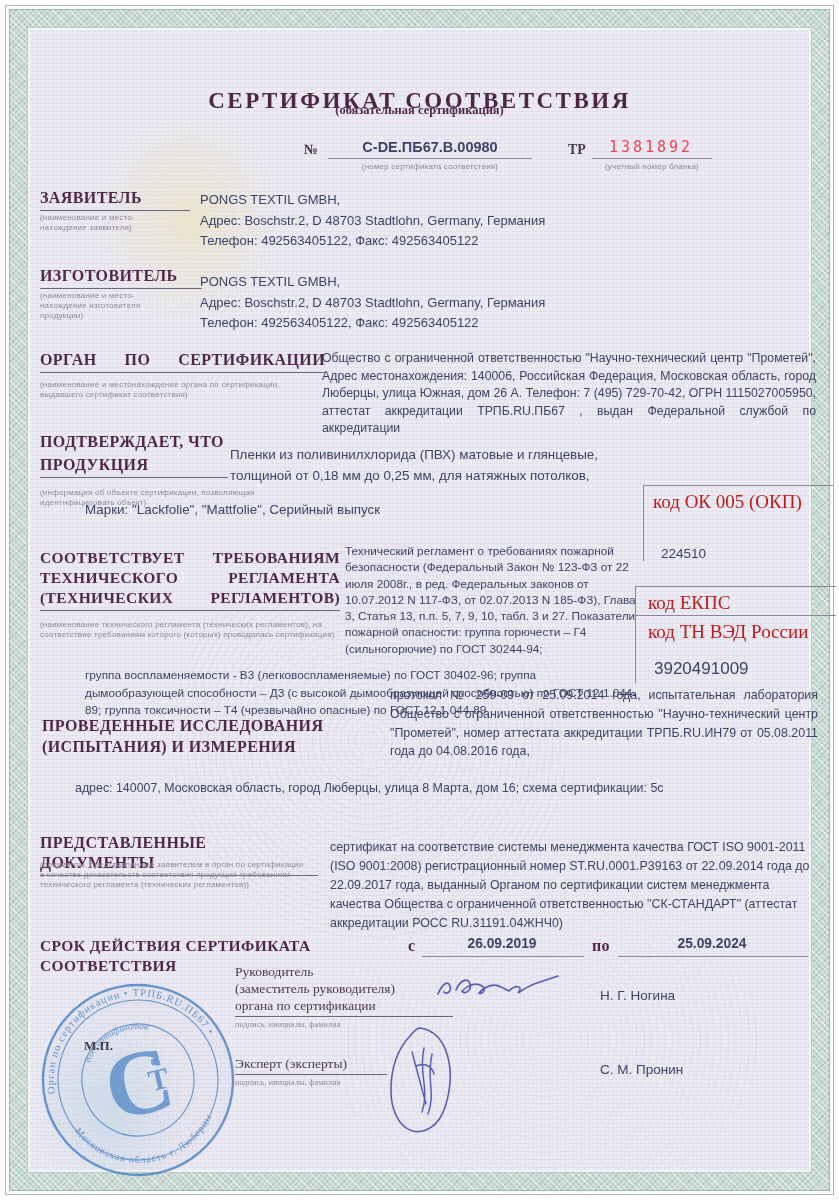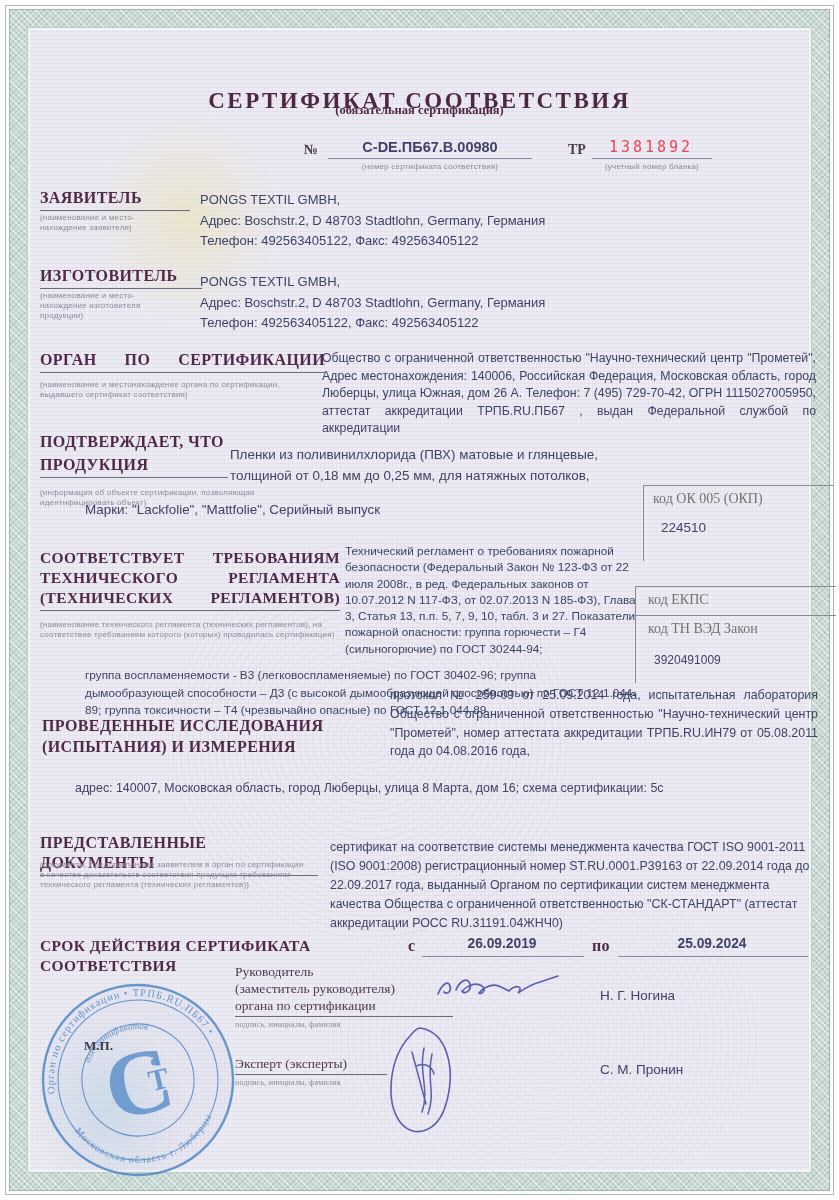--- a/index.html
+++ b/index.html
@@ -33,21 +33,21 @@
   }
   .abs { position:absolute; }
   .serif { font-family:"Liberation Serif","DejaVu Serif",serif; }
   .title { font-family:"Liberation Serif","DejaVu Serif",serif; font-weight:bold; color:#4e2747; text-align:center; width:100%; }
   .sec-label { font-family:"Liberation Serif","DejaVu Serif",serif; font-weight:bold; color:#50294a; font-size:16px; letter-spacing:.4px; line-height:20px; }
   .just { text-align:justify; text-align-last:justify; }
   .u { border-bottom:1px solid #6e687e; padding-bottom:2px; }
   .sec-caption { font-size:8px; color:#90889f; line-height:10px; letter-spacing:.2px; }
   .content { color:#3d4466; }
   .rule { position:absolute; height:0; border-bottom:1px solid #8b8aa2; }
-  .codebox-label { font-family:"Liberation Serif","DejaVu Serif",serif; font-size:14px; color:#737373; }
+  .codebox-label { font-family:"Liberation Serif","DejaVu Serif",serif; font-size:19px; color:#b91c1c; }
   .codebox { border-top:1px solid #8a8798; border-left:1px solid #8a8798; }
   .name { font-size:13.5px; color:#3d4466; }
   .mono-red { font-family:"DejaVu Sans Mono",monospace; font-weight:normal; color:#ef4550; letter-spacing:3px; }
   .role { font-family:"Liberation Serif","DejaVu Serif",serif; color:#4c3a52; font-size:13.5px; line-height:17px; }
   .stamp-wrap { position:absolute; left:40px; top:982px; width:196px; height:196px; transform:rotate(-13deg); opacity:.82; }
   .mp { position:absolute; left:84px; top:1038px; font-family:"Liberation Serif","DejaVu Serif",serif; font-weight:bold; font-size:13px; color:#3c3c46; z-index:3; }
 </style>
 </head>
 <body>
 
@@ -91,29 +91,29 @@
   <div class="abs content" style="left:322px; top:350px; width:494px; font-size:12.3px; line-height:17.6px; text-align:justify;">Общество с ограниченной ответственностью "Научно-технический центр "Прометей", Адрес местонахождения: 140006, Российская Федерация, Московская область, город Люберцы, улица Южная, дом 26 А. Телефон: 7 (495) 729-70-42, ОГРН 1115027005950, аттестат аккредитации  ТРПБ.RU.ПБ67 , выдан Федеральной службой по аккредитации</div>
 
   <div class="abs sec-label" style="left:40px; top:432px; width:200px;">ПОДТВЕРЖДАЕТ, ЧТО</div>
   <div class="abs sec-label u" style="left:40px; top:455px; width:188px;">ПРОДУКЦИЯ</div>
   <div class="abs sec-caption" style="left:40px; top:488px; width:240px;">(информация об объекте сертификации, позволяющая идентифицировать объект)</div>
   <div class="abs content" style="left:230px; top:444px; width:400px; font-size:13.4px; line-height:21px;">Пленки из поливинилхлорида (ПВХ) матовые и глянцевые, толщиной от 0,18 мм до 0,25 мм, для натяжных потолков,</div>
   <div class="abs content" style="left:85px; top:502px; width:420px; font-size:13.4px;">Марки: "Lackfolie", "Mattfolie", Серийный выпуск</div>
 
   <div class="abs codebox" style="left:643px; top:485px; width:180px; height:70px; padding:5px 0 0 9px;">
     <div class="codebox-label">код ОК 005 (ОКП)</div>
-    <div class="content" style="font-size:13.5px; margin:13px 0 0 8px;">224510</div>
+    <div class="content" style="font-size:13.5px; margin:33px 0 0 8px;">224510</div>
   </div>
   <div class="abs codebox" style="left:635px; top:558px; width:188px; height:50px; padding:5px 0 0 12px;margin-top:28px;">
     <div class="codebox-label">код ЕКПС</div>
     <div class="content" style="font-size:13.5px; margin:15px 0 0 8px;"></div>
   </div>
   <div class="abs codebox" style="left:635px; top:615px; width:188px; height:62px; padding:5px 0 0 12px;">
-    <div class="codebox-label">код ТН ВЭД Закон</div>
-    <div class="content" style="font-size:12px; margin:16px 0 0 6px;">3920491009</div>
+    <div class="codebox-label">код ТН ВЭД России</div>
+    <div class="content" style="font-size:17px; margin:16px 0 0 6px;">3920491009</div>
   </div>
 
   <div class="abs sec-label u just" style="left:40px; top:548px; width:300px; font-size:15.5px;">СООТВЕТСТВУЕТ ТРЕБОВАНИЯМ ТЕХНИЧЕСКОГО РЕГЛАМЕНТА (ТЕХНИЧЕСКИХ РЕГЛАМЕНТОВ)</div>
   <div class="abs sec-caption" style="left:40px; top:620px; width:298px;">(наименование технического регламента (технических регламентов), на соответствие требованиям которого (которых) проводилась сертификация)</div>
   <div class="abs content" style="left:345px; top:543px; width:292px; font-size:11.8px; line-height:16.3px;">Технический регламент о требованиях пожарной безопасности (Федеральный Закон № 123-ФЗ от 22 июля 2008г., в ред. Федеральных законов от 10.07.2012 N 117-ФЗ, от 02.07.2013 N 185-ФЗ), Глава 3, Статья 13, п.п. 5, 7, 9, 10, табл. 3 и 27. Показатели пожарной опасности: группа горючести – Г4 (сильногорючие) по ГОСТ 30244-94;</div>
   <div class="abs content" style="left:85px; top:641px; width:552px; font-size:11.8px; line-height:17.6px;margin-top:26px;">группа воспламеняемости - В3 (легковоспламеняемые) по ГОСТ 30402-96; группа дымообразующей способности – Д3 (с высокой дымообразующей способностью) по ГОСТ 12.1.044-89; группа токсичности – Т4 (чрезвычайно опасные) по ГОСТ 12.1.044-89</div>
 
   <div class="abs sec-label" style="left:42px; top:737px; width:340px;">(ИСПЫТАНИЯ) И ИЗМЕРЕНИЯ</div>
   <div class="abs sec-label" style="left:42px; top:716px; width:340px;">ПРОВЕДЕННЫЕ ИССЛЕДОВАНИЯ</div>
   <div class="abs content" style="left:390px; top:686px; width:428px; font-size:12.4px; line-height:18.8px; text-align:justify;">протокол № 259-09 от 25.09.2014 года, испытательная лаборатория Общество с ограниченной ответственностью "Научно-технический центр "Прометей", номер аттестата аккредитации ТРПБ.RU.ИН79 от 05.08.2011 года до 04.08.2016 года,</div>

